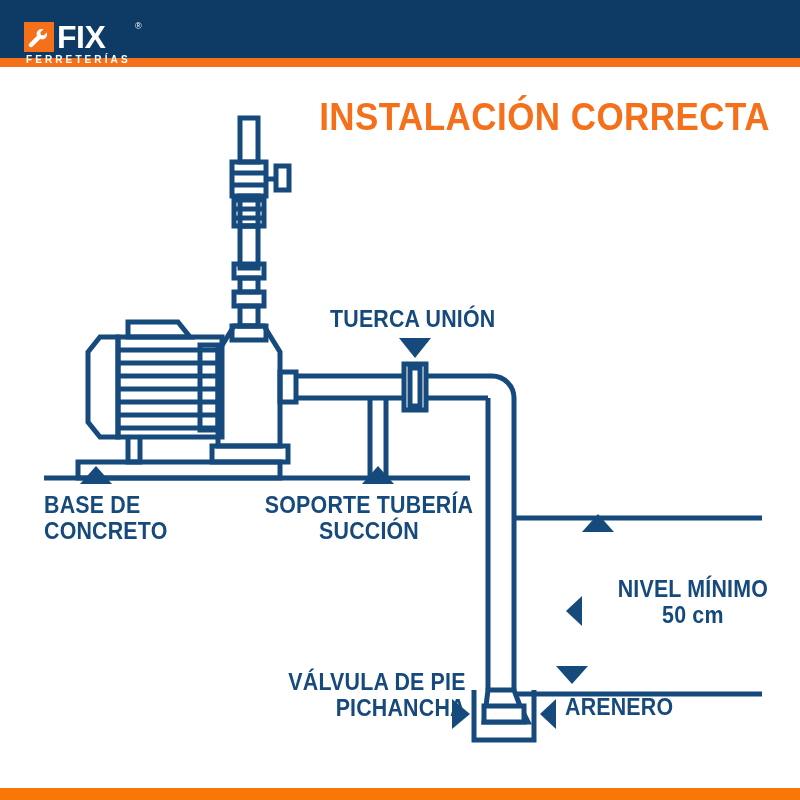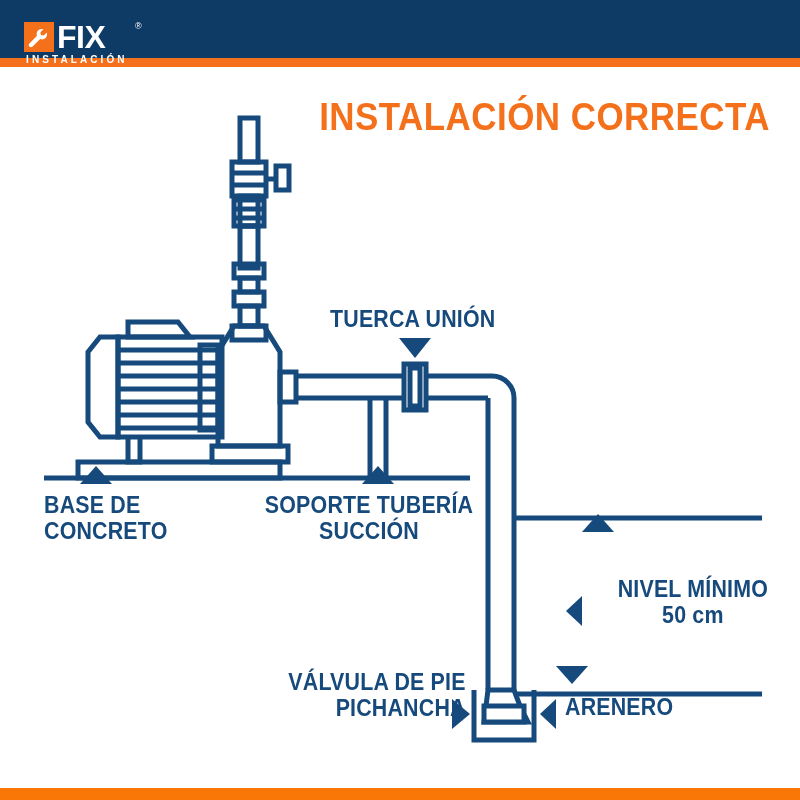--- a/index.html
+++ b/index.html
@@ -125,21 +125,21 @@
 <div id="header-accent"></div>
 
 <div id="logo">
   <div id="logo-mark">
     <svg id="logo-wrench" viewBox="0 0 26 26">
       <path d="M17.5 3.2c-2.6-0.9-5.4 0.3-6.5 2.7-0.6 1.3-0.5 2.7 0 3.9L3.4 17.4c-0.9 0.9-0.9 2.3 0 3.2 0.9 0.9 2.3 0.9 3.2 0l7.6-7.6c1.2 0.5 2.6 0.6 3.9 0 2.4-1.1 3.6-3.9 2.7-6.5l-3.1 3.1-2.8-0.5-0.5-2.8 3.1-3.1z" fill="#ffffff"></path>
     </svg>
   </div>
   <div id="logo-fix">FIX</div>
   <div id="logo-reg">®</div>
-  <div id="logo-sub">INSTALACIÓN</div>
+  <div id="logo-sub">FERRETERÍAS</div>
 </div>
 
 <div id="page-title">INSTALACIÓN CORRECTA</div>
 
 <div id="footer-accent"></div>
 
 <svg id="diagram" viewBox="0 0 800 800">
   <g fill="none" stroke="#174a7c" stroke-width="5" stroke-linejoin="miter" stroke-linecap="butt">
 
     <rect x="240" y="118" width="18" height="44"></rect>

